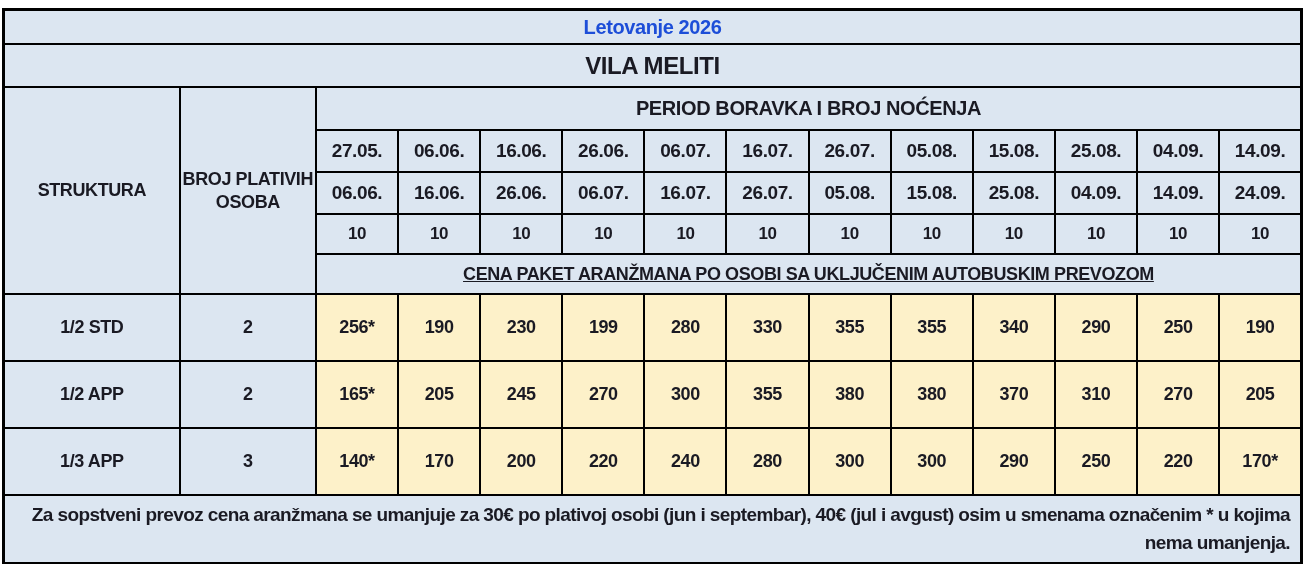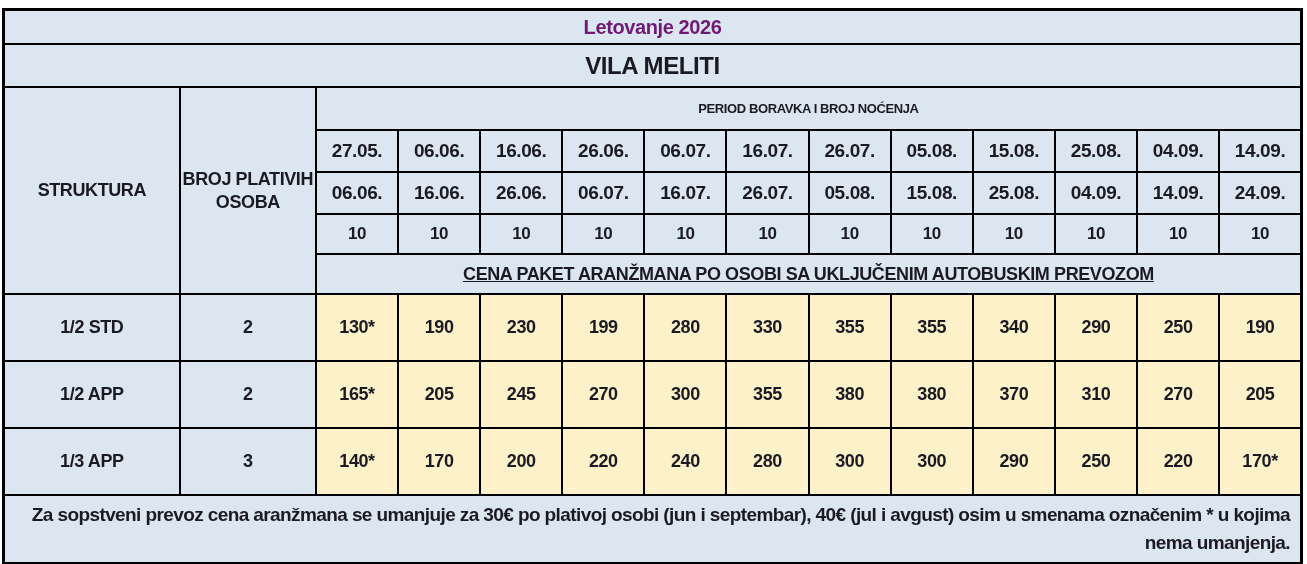--- a/index.html
+++ b/index.html
@@ -14,23 +14,23 @@
     width:1301px; border:3px solid #000;
   }
   td {
     border:2px solid #000;
     background:#dce6f1;
     text-align:center; vertical-align:middle;
     font-weight:bold; color:#1a1a23;
     letter-spacing:-0.4px;
     padding:0; overflow:hidden;
   }
-  tr.r-title   td { height:32px; font-size:20px; color:#701a75; }
+  tr.r-title   td { height:32px; font-size:20px; color:#1d4ed8; }
   tr.r-vila    td { height:41px; font-size:24px; }
-  tr.r-period  td.period { height:41px; font-size:13px; }
+  tr.r-period  td.period { height:41px; font-size:20px; }
   td.side-head { font-size:18px; line-height:1.25; }
   tr.r-date1 td, tr.r-date2 td { height:40px; font-size:19px; }
   tr.r-nights  td { height:38px; font-size:17px; }
   tr.r-cena    td { height:38px; font-size:18px;text-decoration:underline; }
   tr.r-data    td { height:65px; font-size:18px;margin-top:39px; }
   td.price { background:#fdf1c9; font-size:17px; }
   tr.r-foot td {
     height:66px; font-size:19px; letter-spacing:-0.6px;
     padding:0 10px; line-height:1.5;text-align:right;
   }
@@ -117,21 +117,21 @@
     <td>10</td>
   </tr>
 
   <tr class="r-cena">
     <td colspan="12">CENA PAKET ARANŽMANA PO OSOBI SA UKLJUČENIM AUTOBUSKIM PREVOZOM</td>
   </tr>
 
   <tr class="r-data">
     <td class="side-head">1/2 STD</td>
     <td>2</td>
-    <td class="price">130*</td>
+    <td class="price">256*</td>
     <td class="price">190</td>
     <td class="price">230</td>
     <td class="price">199</td>
     <td class="price">280</td>
     <td class="price">330</td>
     <td class="price">355</td>
     <td class="price">355</td>
     <td class="price">340</td>
     <td class="price">290</td>
     <td class="price">250</td>

